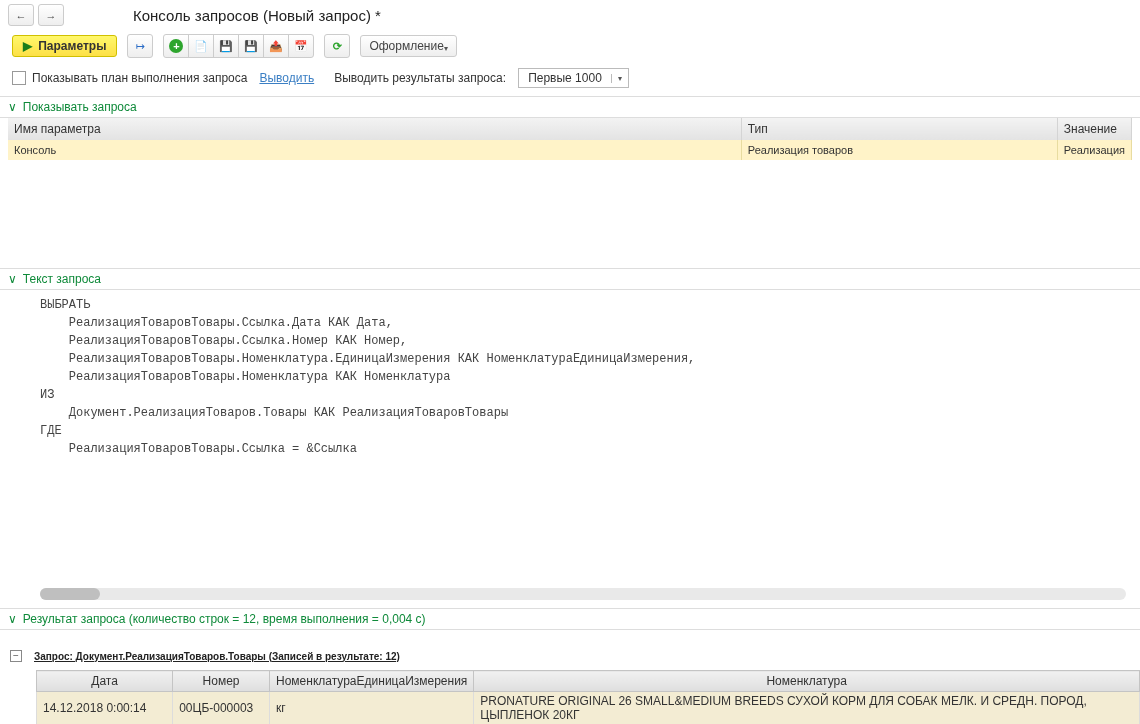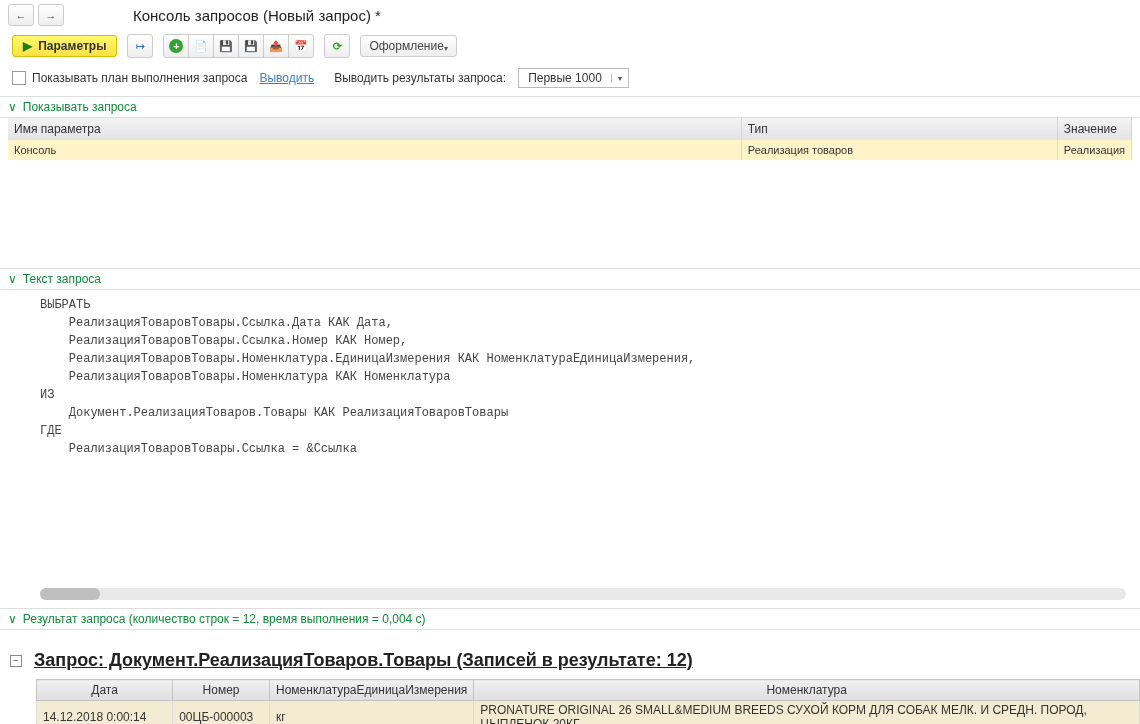--- a/index.html
+++ b/index.html
@@ -23,21 +23,21 @@
 .section-hdr { display: flex; align-items: center; gap: 6px; color: #0f8a3a; font-size: 12px; padding: 3px 8px; border-top: 1px solid #ddd; border-bottom: 1px solid #ddd; cursor: pointer; }
 .param-table { width: calc(100% - 16px); margin: 0 8px 6px 8px; border-collapse: collapse; }
 .param-table th { background: linear-gradient(#f3f3f3,#e3e3e3); text-align: left; padding: 4px 6px; font-weight: normal; color: #333; border-right: 1px solid #d4d4d4; font-size: 12px; }
 .param-table td { padding: 4px 6px; background: #fff3c8; border-right: 1px solid #e8dca0; }
 .param-area { height: 92px; margin: 0 8px 10px 8px; }
 .query-text-wrap { padding: 6px 12px 10px 40px; font-family: "Courier New", monospace; font-size: 12px; color: #444; line-height: 1.5; white-space: pre; }
 .scrollbar-h { height: 12px; margin: 0 14px 8px 40px; background: #e9e9e9; border-radius: 6px; position: relative; }
 .scroll-thumb { position: absolute; left: 0; width: 60px; height: 100%; background: #bfbfbf; border-radius: 6px; }
 .results-title-row { display: flex; align-items: center; padding: 6px 10px 8px 10px; }
 .expander-box { width: 10px; height: 10px; border: 1px solid #888; display: flex; align-items: center; justify-content: center; margin-right: 12px; font-size: 10px; line-height: 1; color: #555; cursor: pointer; background: #fff; }
-.results-title { font-size: 18px; font-weight: bold; text-decoration: underline; color: #222; }
+.results-title { font-size: 10px; font-weight: bold; text-decoration: underline; color: #222; }
 .result-table { border-collapse: collapse; margin-left: 36px; }
 .result-table th { background: linear-gradient(#f1f1f1,#dedede); padding: 3px 6px; font-weight: normal; color: #333; border: 1px solid #c4c4c4; text-align: center; font-size: 12px; }
 .result-table td { padding: 2px 6px; border: 1px solid #dcdcdc; font-size: 12px; color: #333; }
 .result-table tr.odd td { background: #f3ecd3; }
 .col-date { width: 124px; }
 .col-num { width: 84px; }
 .col-unit { width: 188px; text-align: left; }
 .col-nom { width: 660px; text-align: left; }
 .tri { font-size: 8px; color: #555; }
 </style>

